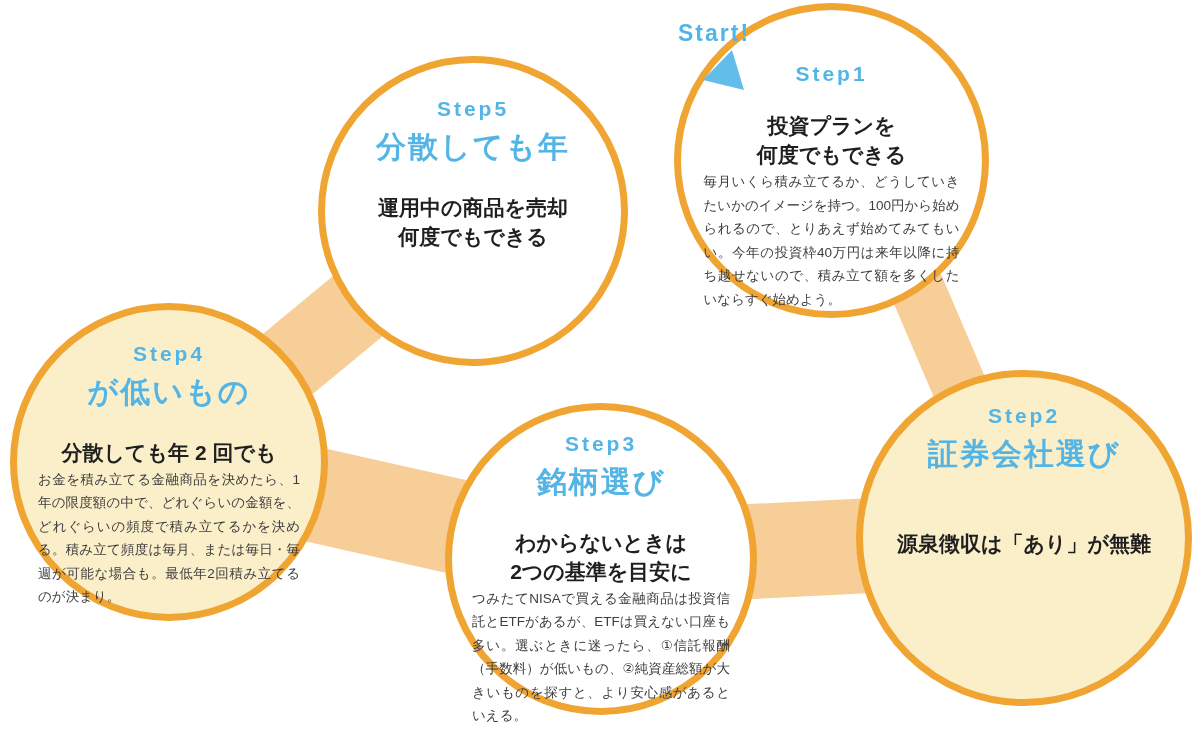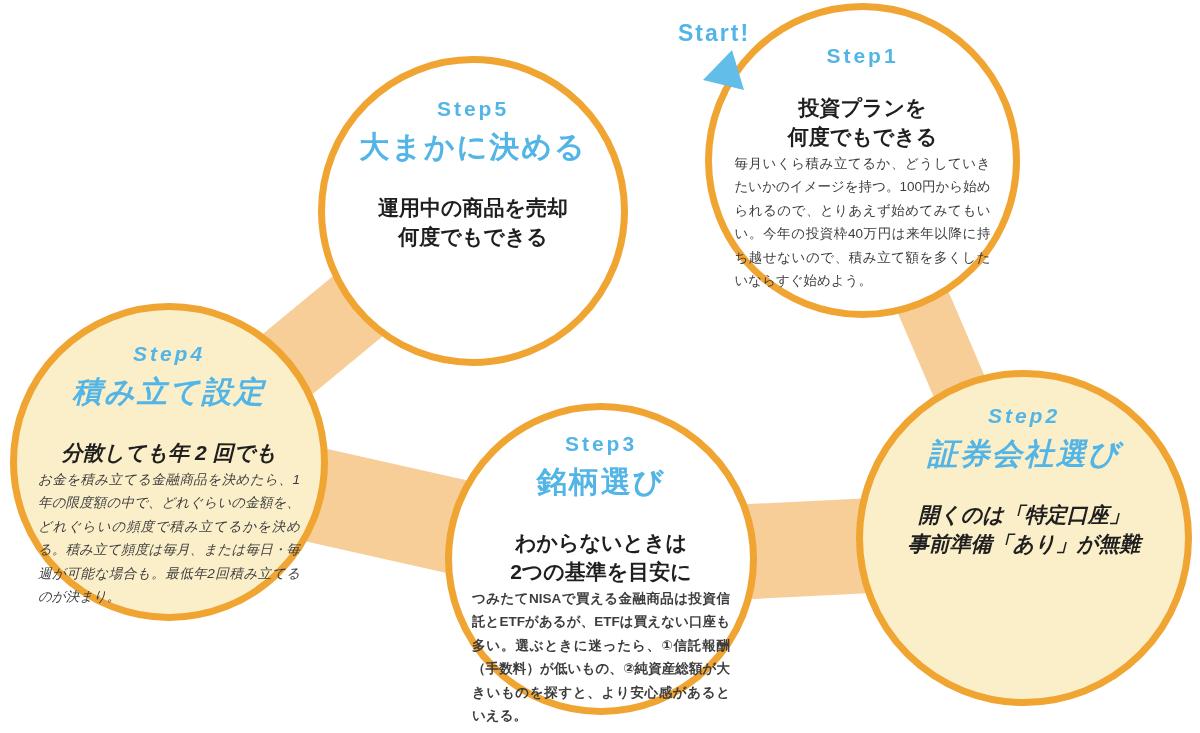--- a/index.html
+++ b/index.html
@@ -28,21 +28,21 @@
     position: absolute;
     border: 7px solid var(--orange);
     border-radius: 50%;
     background: #ffffff;
     z-index: 1;
     display: flex;
     flex-direction: column;
     align-items: center;
     text-align: center;
   }
-  .circle.cream { background: var(--cream); font-style: italic; }
+  .circle.cream { background: var(--cream); }
 
   .step-label {
     color: var(--blue);
     font-weight: bold;
     font-size: 21px;
     letter-spacing: 3px;
   }
   .step-title {
     color: var(--blue);
     font-weight: bold;
@@ -61,29 +61,29 @@
   }
   .step-body {
     color: var(--body-gray);
     font-size: 13.5px;
     line-height: 1.74;
     text-align: justify;
     margin-top: 0;
   }
 
   
-  .s1 { left: 705px; top: 3px;   width: 315px; height: 315px; padding-top: 34px; }
+  .s1 { left: 674px; top: 3px;   width: 315px; height: 315px; padding-top: 34px; justify-content: flex-end; }
   .s2 { left: 856px; top: 370px; width: 336px; height: 336px; padding-top: 27px; }
   .s3 { left: 445px; top: 403px; width: 312px; height: 312px; padding-top: 22px; }
   .s4 { left: 10px;  top: 303px; width: 318px; height: 318px; padding-top: 32px; }
   .s5 { left: 318px; top: 56px;  width: 310px; height: 310px; padding-top: 34px; align-items: center; }
 
   .s1 .step-body { width: 256px; }
   .s2 .step-body { width: 282px; }
-  .s3 .step-body { width: 258px; font-weight: bold; }
+  .s3 .step-body { width: 258px; }
   .s4 .step-body { width: 262px; }
   .s5 .step-body { width: 252px; }
 
   .start-label {
     position: absolute;
     left: 678px; top: 20px;
     z-index: 3;
     color: var(--blue);
     font-weight: bold;
     font-size: 23px;
@@ -106,47 +106,47 @@
     <span>投資プランを</span><br>
     <span>何度でもできる</span>
   </div>
   <div class="step-body">毎月いくら積み立てるか、どうしていきたいかのイメージを持つ。100円から始められるので、とりあえず始めてみてもいい。今年の投資枠40万円は来年以降に持ち越せないので、積み立て額を多くしたいならすぐ始めよう。</div>
 </div>
 
 <div class="circle s2 cream">
   <div class="step-label">Step2</div>
   <div class="step-title">証券会社選び</div>
   <div class="step-subtitle">
-    <span>開くのは「特定口座」</span><br>
-    <span>事前準備「あり」が無難</span>
+    <br>
+    <span>源泉徴収は「あり」が無難</span>
   </div>
 </div>
 
 <div class="circle s3">
   <div class="step-label">Step3</div>
   <div class="step-title">銘柄選び</div>
   <div class="step-subtitle">
     <span>わからないときは</span><br>
     <span>2つの基準を目安に</span>
   </div>
   <div class="step-body">つみたてNISAで買える金融商品は投資信託とETFがあるが、ETFは買えない口座も多い。選ぶときに迷ったら、①信託報酬（手数料）が低いもの、②純資産総額が大きいものを探すと、より安心感があるといえる。</div>
 </div>
 
 <div class="circle s4 cream">
   <div class="step-label">Step4</div>
-  <div class="step-title">積み立て設定</div>
+  <div class="step-title">が低いもの</div>
   <div class="step-subtitle">
     <span>分散しても年 2 回でも</span><br>
   </div>
   <div class="step-body">お金を積み立てる金融商品を決めたら、1年の限度額の中で、どれぐらいの金額を、どれぐらいの頻度で積み立てるかを決める。積み立て頻度は毎月、または毎日・毎週が可能な場合も。最低年2回積み立てるのが決まり。</div>
 </div>
 
 <div class="circle s5">
   <div class="step-label">Step5</div>
-  <div class="step-title">大まかに決める</div>
+  <div class="step-title">分散しても年</div>
   <div class="step-subtitle">
     <span>運用中の商品を売却</span><br>
     <span>何度でもできる</span>
   </div>
 </div>
 
 <div class="start-label">Start!</div>
 <svg id="overlay" class="layer" viewBox="0 0 1200 733">
   <polygon class="arrow" points="703,80 732,50 744,90"></polygon>
 </svg>

